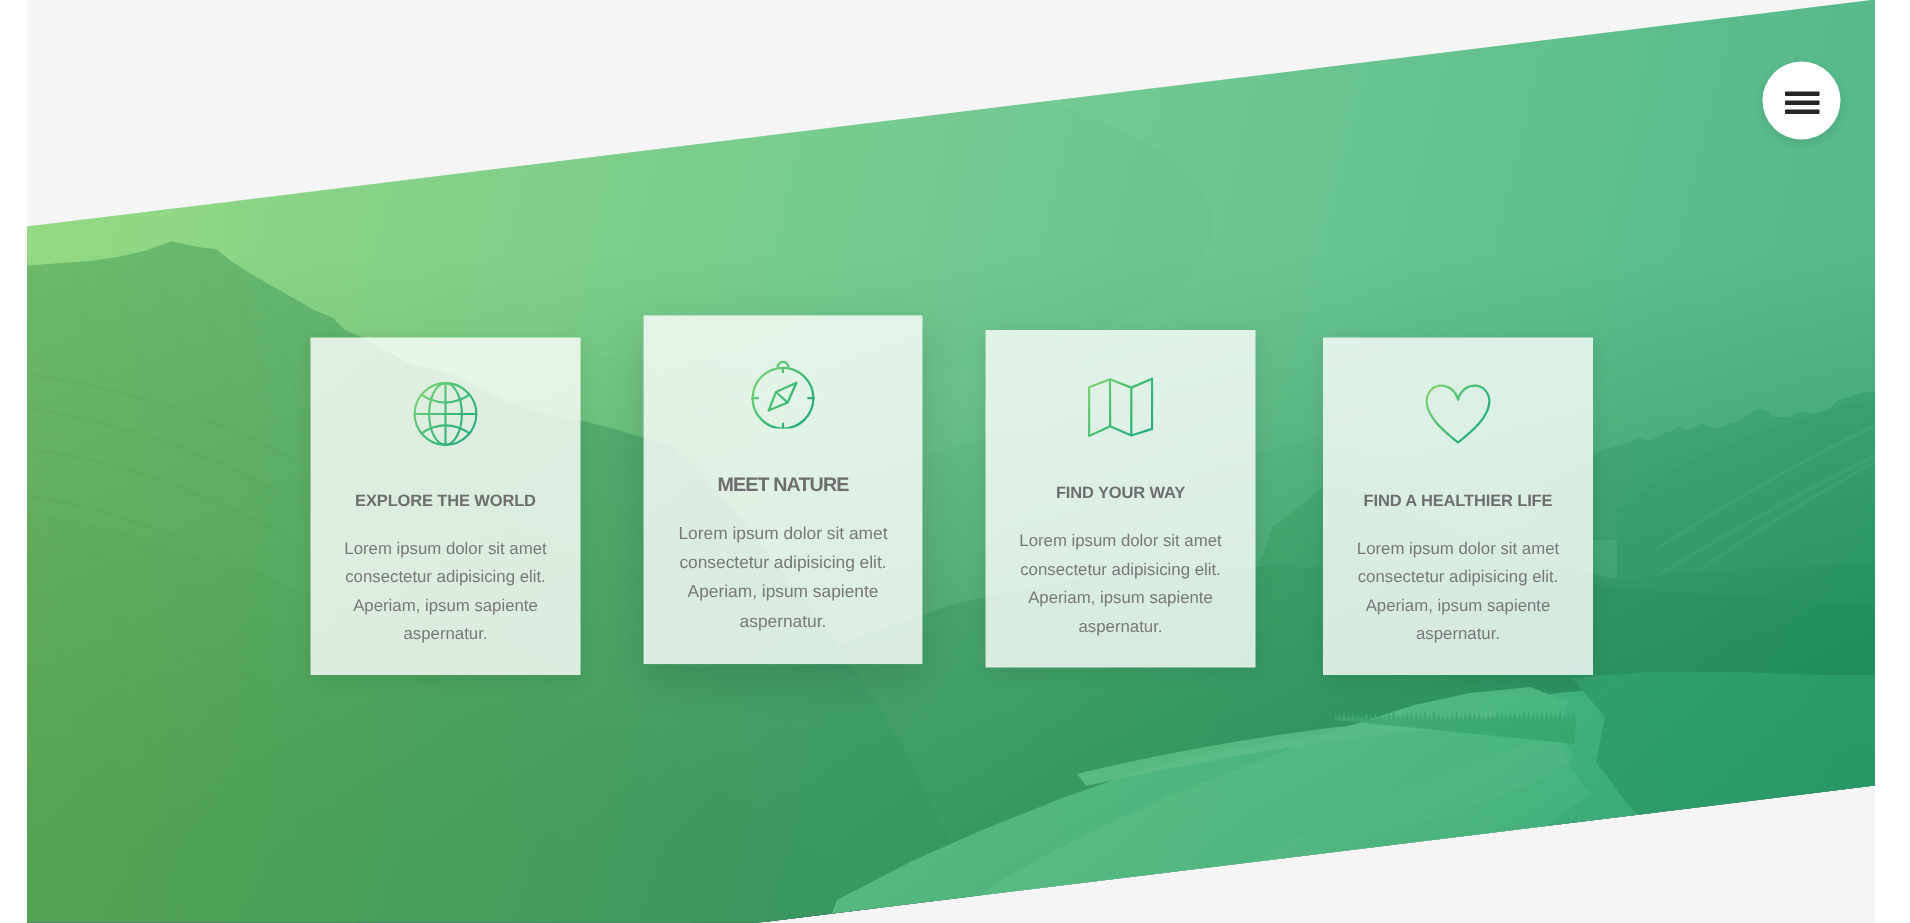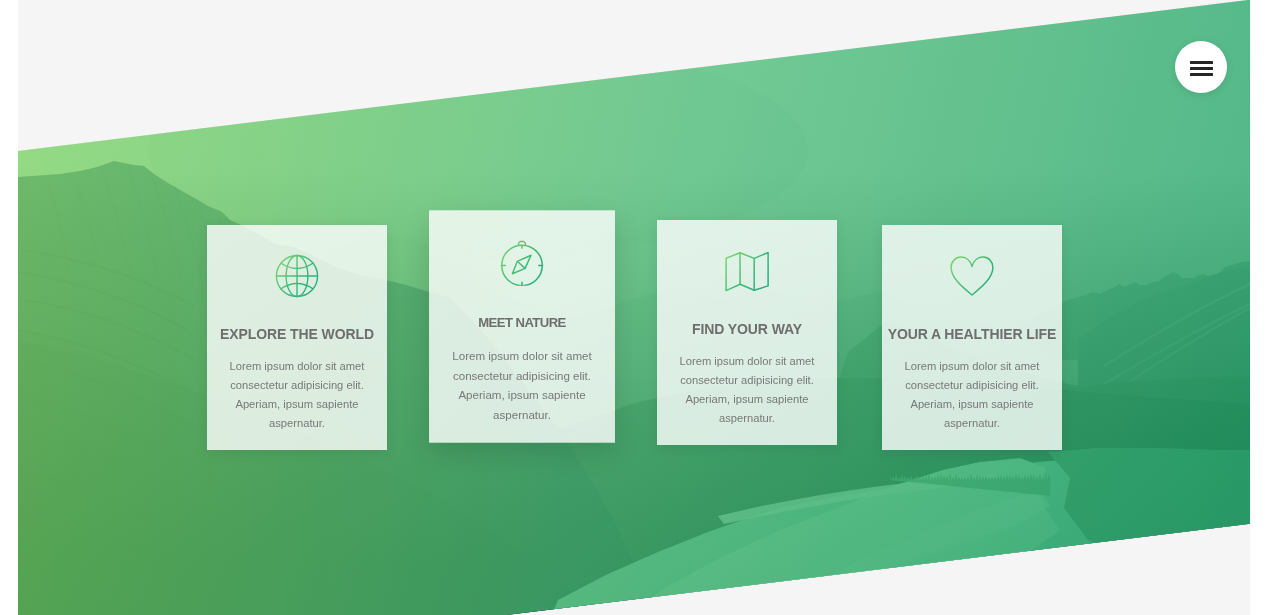--- a/index.html
+++ b/index.html
@@ -10,21 +10,21 @@
         transform:skewY(-7deg);transform-origin:0 0;}
   .hero-inner{position:absolute;left:0;top:-151px;width:1232px;height:830px;
         transform:skewY(7deg);transform-origin:0 0;}
   .scene{display:block;width:1232px;height:830px;}
   .cards{position:absolute;left:0;top:0;width:1232px;height:615px;}
   .card{position:absolute;width:180px;height:225px;background:rgba(255,255,255,0.80);
         box-shadow:0 3px 12px rgba(0,0,0,0.08);text-align:center;}
   .card.hover{transform:translateY(-11px) scale(1.033);box-shadow:0 10px 24px rgba(0,0,0,0.13);}
   .card.hover h3{font-size:12.7px;letter-spacing:-0.55px;}
   .icon{margin-top:29px;height:44px;line-height:0;}
-  .card h3{margin:0;padding-top:28px;font-size:14px;font-weight:bold;letter-spacing:-0.1px;
+  .card h3{margin:0;padding-top:28px;font-size:11px;font-weight:bold;letter-spacing:-0.1px;
         color:#6e6e6e;line-height:16px;}
   .card p{margin:0;padding:15px 10px 0;font-size:11.2px;line-height:19px;color:#787878;}
   .menu{position:absolute;left:1157px;top:41px;width:52px;height:52px;border-radius:50%;
         background:#fff;box-shadow:0 2px 8px rgba(0,0,0,0.10);}
   .bar{position:absolute;left:15px;width:23px;height:2.6px;background:#242628;border-radius:0.5px;}
 </style>
 </head>
 <body>
 
 <svg width="0" height="0" style="position:absolute">
@@ -204,21 +204,21 @@
           </svg></div>
       <h3>FIND YOUR WAY</h3>
       <p>Lorem ipsum dolor sit amet consectetur adipisicing elit. Aperiam, ipsum sapiente aspernatur.</p>
     </div>
     <div class="card" style="left:864px;top:225px">
       <div class="icon"><svg viewBox="0 0 44 44" width="44" height="44">
  <g fill="none" stroke="url(#ih)" stroke-width="1.5" stroke-linejoin="round">
   <path d="M22 12.5 C20.3 5.9 15.4 3.1 10.9 3.1 C5.4 3.1 1.1 7.7 1.1 13.5 C1.1 25.3 16.4 36.2 22 41.0 C27.6 36.2 42.9 25.3 42.9 13.5 C42.9 7.7 38.6 3.1 33.1 3.1 C28.6 3.1 23.7 5.9 22 12.5 Z"></path>
  </g>
           </svg></div>
-      <h3>YOUR A HEALTHIER LIFE</h3>
+      <h3>FIND A HEALTHIER LIFE</h3>
       <p>Lorem ipsum dolor sit amet consectetur adipisicing elit. Aperiam, ipsum sapiente aspernatur.</p>
     </div>
   </div>
   <div class="menu">
     <div class="bar" style="top:20px"></div>
     <div class="bar" style="top:26px"></div>
     <div class="bar" style="top:32px"></div>
   </div>
 </div>
 

